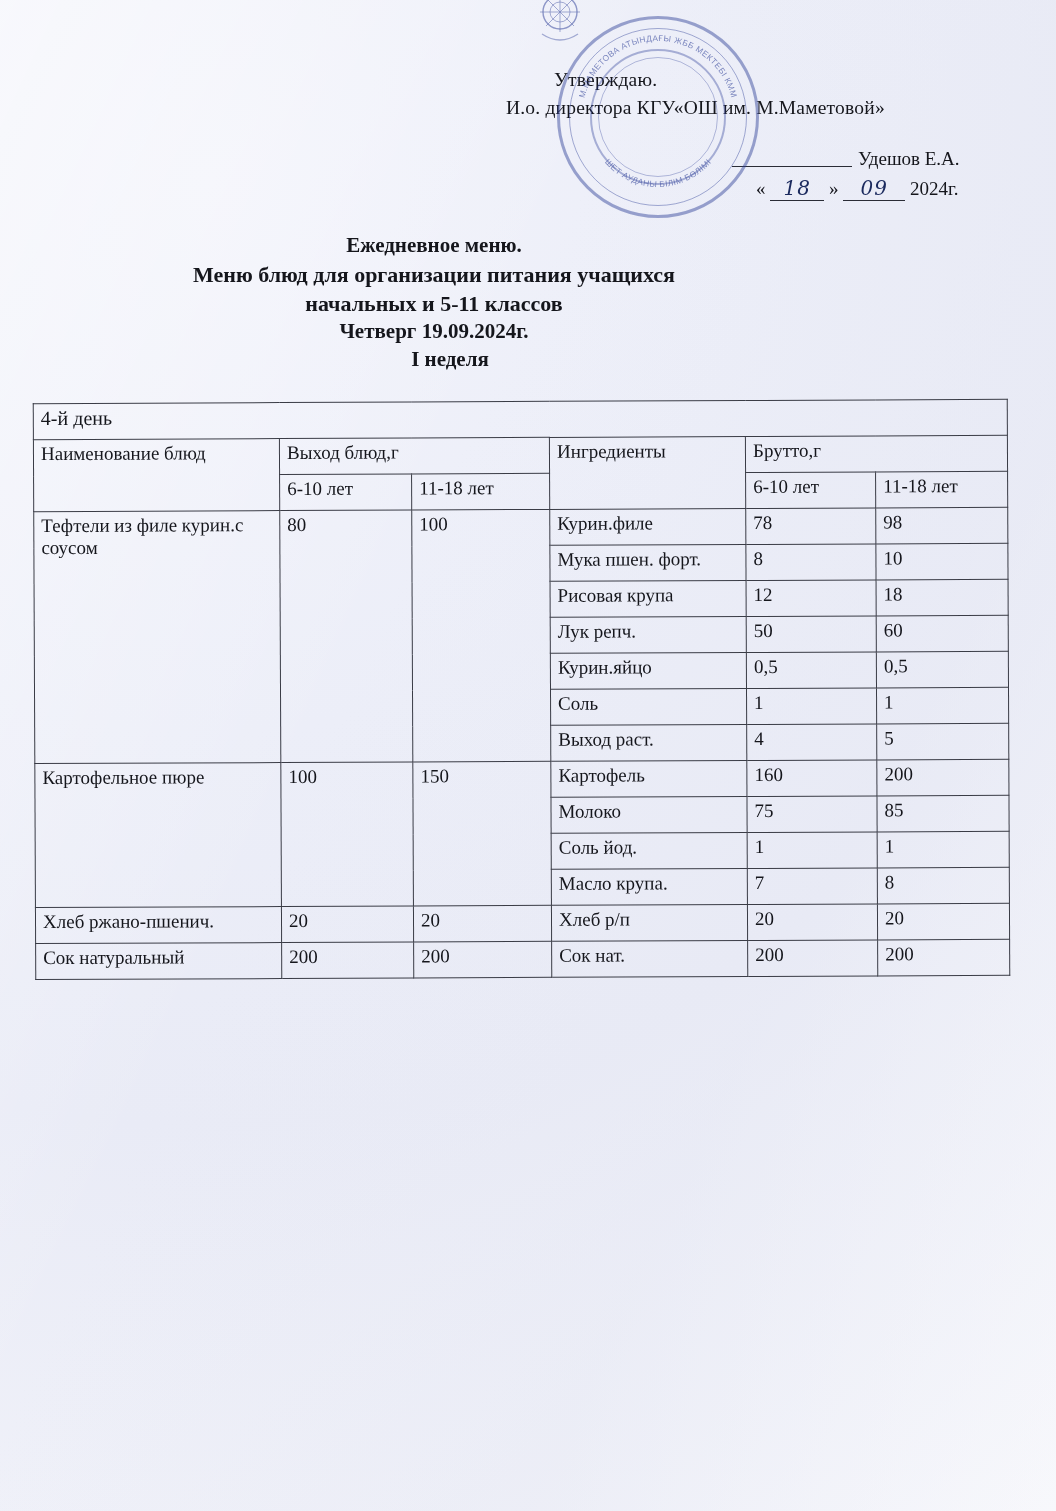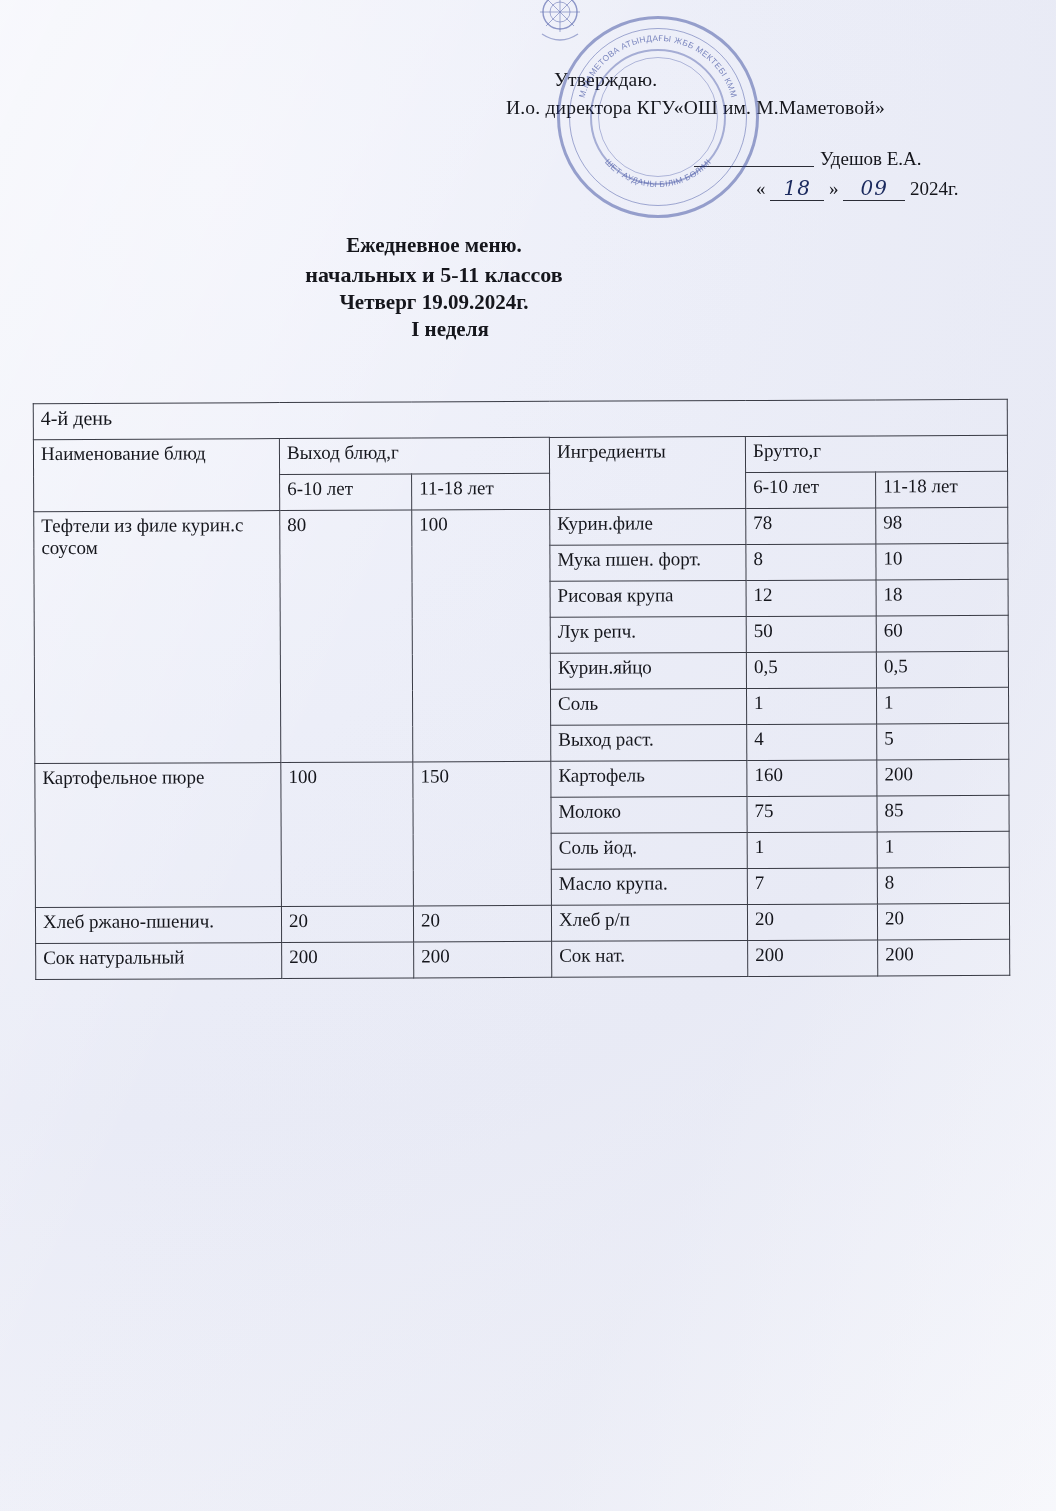--- a/index.html
+++ b/index.html
@@ -42,21 +42,21 @@
     width: 520px;
     text-align: left;
     font-size: 19.5px;
     line-height: 1.45;
     letter-spacing: 0.2px;
   }
   .approval .ln1 { margin-left: 48px; }
   .approval .ln2 { margin-left: 0px; }
   .sig-line {
     position: absolute;
-    left: 482px;
+    left: 520px;
     top: 148px;
     width: 520px;
     height: 24px;
     text-align: center;
   }
   .sig-rule {
     position: absolute;
     left: 212px;
     top: 18px;
     width: 120px;
@@ -243,20 +243,21 @@
         <line x1="14" y1="30" x2="54" y2="30"></line>
         <line x1="20" y1="16" x2="48" y2="44"></line>
         <line x1="48" y1="16" x2="20" y2="44"></line>
       </g>
       <path d="M 16,52 Q 34,64 52,52" fill="none" stroke="rgba(40,58,148,0.6)" stroke-width="1.4"></path>
     </svg>
   </div>
 
   <div class="titles">
     <div class="t1">Ежедневное меню.</div>
+    <div class="t2">Меню блюд для организации питания учащихся</div>
     <div class="t3">начальных и  5-11 классов</div>
     <div class="t4">Четверг  19.09.2024г.</div>
     <div class="t5">I неделя</div>
   </div>
 
   <div class="tbl-wrap">
     <table class="menu">
       <colgroup>
         <col class="col1">
           <col class="col2">

